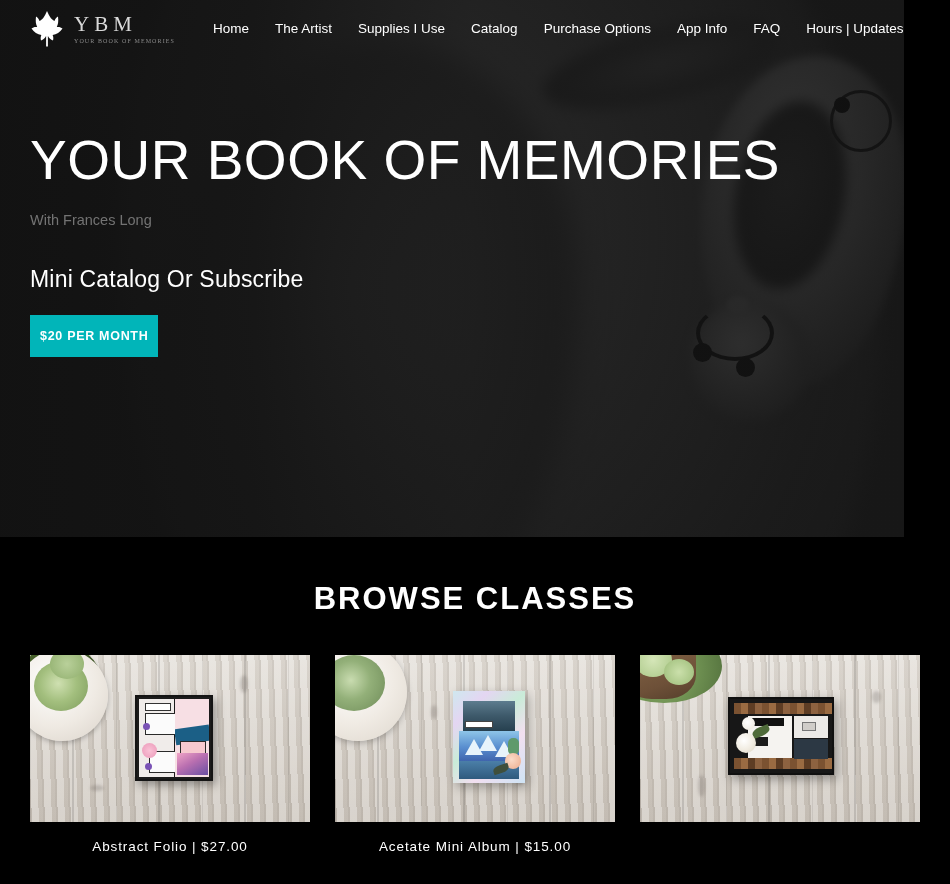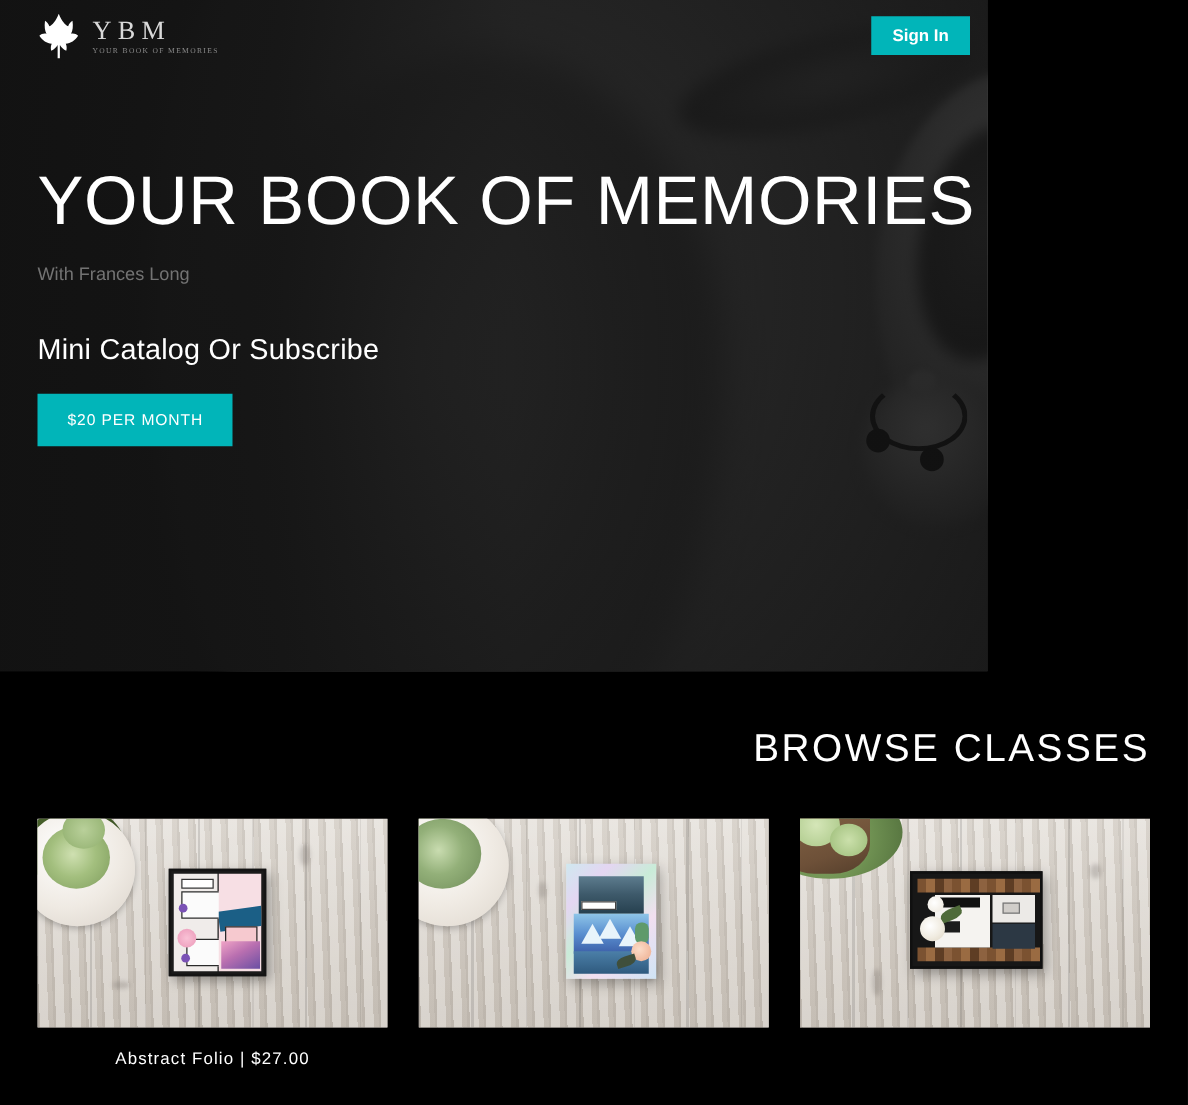--- a/index.html
+++ b/index.html
@@ -6,21 +6,21 @@
   html, body {
     width:950px; height:884px;
     background:#000;
     font-family:"Liberation Sans", sans-serif;
     overflow:hidden;
   }
 
   
   .hero {
     position:relative;
-    width:790px; height:537px;
+    width:904px; height:537px;
     background:#1c1c1c;
     overflow:hidden;
   }
   
   .hero-photo { position:absolute; inset:0; overflow:hidden; }
   .ph-face {
     position:absolute; left:120px; top:-210px;
     width:760px; height:980px; border-radius:48% 52% 45% 55%/52% 48% 55% 45%;
     background:radial-gradient(ellipse at 38% 42%, #5c5c5c 0%, #3a3a3a 38%, #262626 66%, #1b1b1b 100%);
     transform:rotate(-9deg);
@@ -131,29 +131,29 @@
     max-width:430px;
   }
   .hero-cta-head {
     margin-top:38px;
     font-size:23px; font-weight:normal; color:#ffffff; letter-spacing:0.2px;
   }
   .price-btn {
     margin-top:22px;
     display:inline-block;
     background:#01b5b9; color:#ffffff;
-    font-size:12.5px; font-weight:normal; letter-spacing:0.7px;
-    padding:14px 24px; border:none; cursor:pointer;
+    font-size:12.5px; font-weight:bold; letter-spacing:0.7px;
+    padding:14px 10px; border:none; cursor:pointer;
   }
 
   
   .classes { background:#000; padding:0 30px; }
   .classes-title {
-    text-align:right; color:#ffffff;
-    font-size:31px; font-weight:normal; letter-spacing:2px;
+    text-align:center; color:#ffffff;
+    font-size:31px; font-weight:bold; letter-spacing:2px;
     padding-top:44px;
   }
   .cards { display:flex; gap:25px; margin-top:38px; }
   .card { width:280px; cursor:pointer; }
   .card-img {
     position:relative; width:280px; height:167px; overflow:hidden;
     background:#cdc8c2;
   }
   
   .wood {
@@ -305,20 +305,30 @@
                    C10.4 28.6 10.6 26.6 11.4 25 C7.5 24.6 4 22.5 1.5 18.6 C3 17.2 5 16.6 7.2 17
                    C5.8 14.5 5.4 11 6 6.6 C7.5 7.5 8.8 9 9.5 11 C12 10 14.5 7 17 1 Z" fill="#ffffff"></path>
         </svg>
       </span>
       <span class="brand-text">
         <span class="brand-title">YBM</span>
         <span class="brand-sub">YOUR BOOK OF MEMORIES</span>
       </span>
     </div>
 
+    <div class="nav-links">
+      <a class="nav-link" href="#">Home</a>
+      <a class="nav-link" href="#">The Artist</a>
+      <a class="nav-link" href="#">Supplies I Use</a>
+      <a class="nav-link" href="#">Catalog</a>
+      <a class="nav-link" href="#">Purchase Options</a>
+      <a class="nav-link" href="#">App Info</a>
+      <a class="nav-link" href="#">FAQ</a>
+      <a class="nav-link" href="#">Hours | Updates</a>
+    </div>
 
     <button class="signin-btn">Sign In</button>
   </nav>
 
   <div class="hero-inner">
     <h1 class="hero-title">YOUR BOOK OF MEMORIES</h1>
     <div class="hero-subtitle">With Frances Long</div>
     <h2 class="hero-cta-head">Mini Catalog Or Subscribe</h2>
     <button class="price-btn">$20 PER MONTH</button>
   </div>
@@ -371,20 +381,21 @@
           <div class="a2-mtn"></div>
           <div class="a2-peak" style="left:12px;top:48px;"></div>
           <div class="a2-peak" style="left:26px;top:44px;"></div>
           <div class="a2-peak" style="left:42px;top:50px;"></div>
           <div class="a2-water"></div>
           <div class="a2-cactus"></div>
           <div class="a2-rose"></div>
           <div class="a2-leaf"></div>
         </div>
       </div>
+      <div class="card-caption">Acetate Mini Album | $15.00</div>
     </div>
 
     <div class="card">
       <div class="card-img">
         <div class="wood"></div>
         <div class="wood-spot" style="left:58px;top:120px;width:7px;height:22px;"></div>
         <div class="wood-spot" style="left:232px;top:36px;width:9px;height:12px;"></div>
         <div class="moss3"></div>
         <div class="pot3"></div>
         <div class="succ3a"></div>

